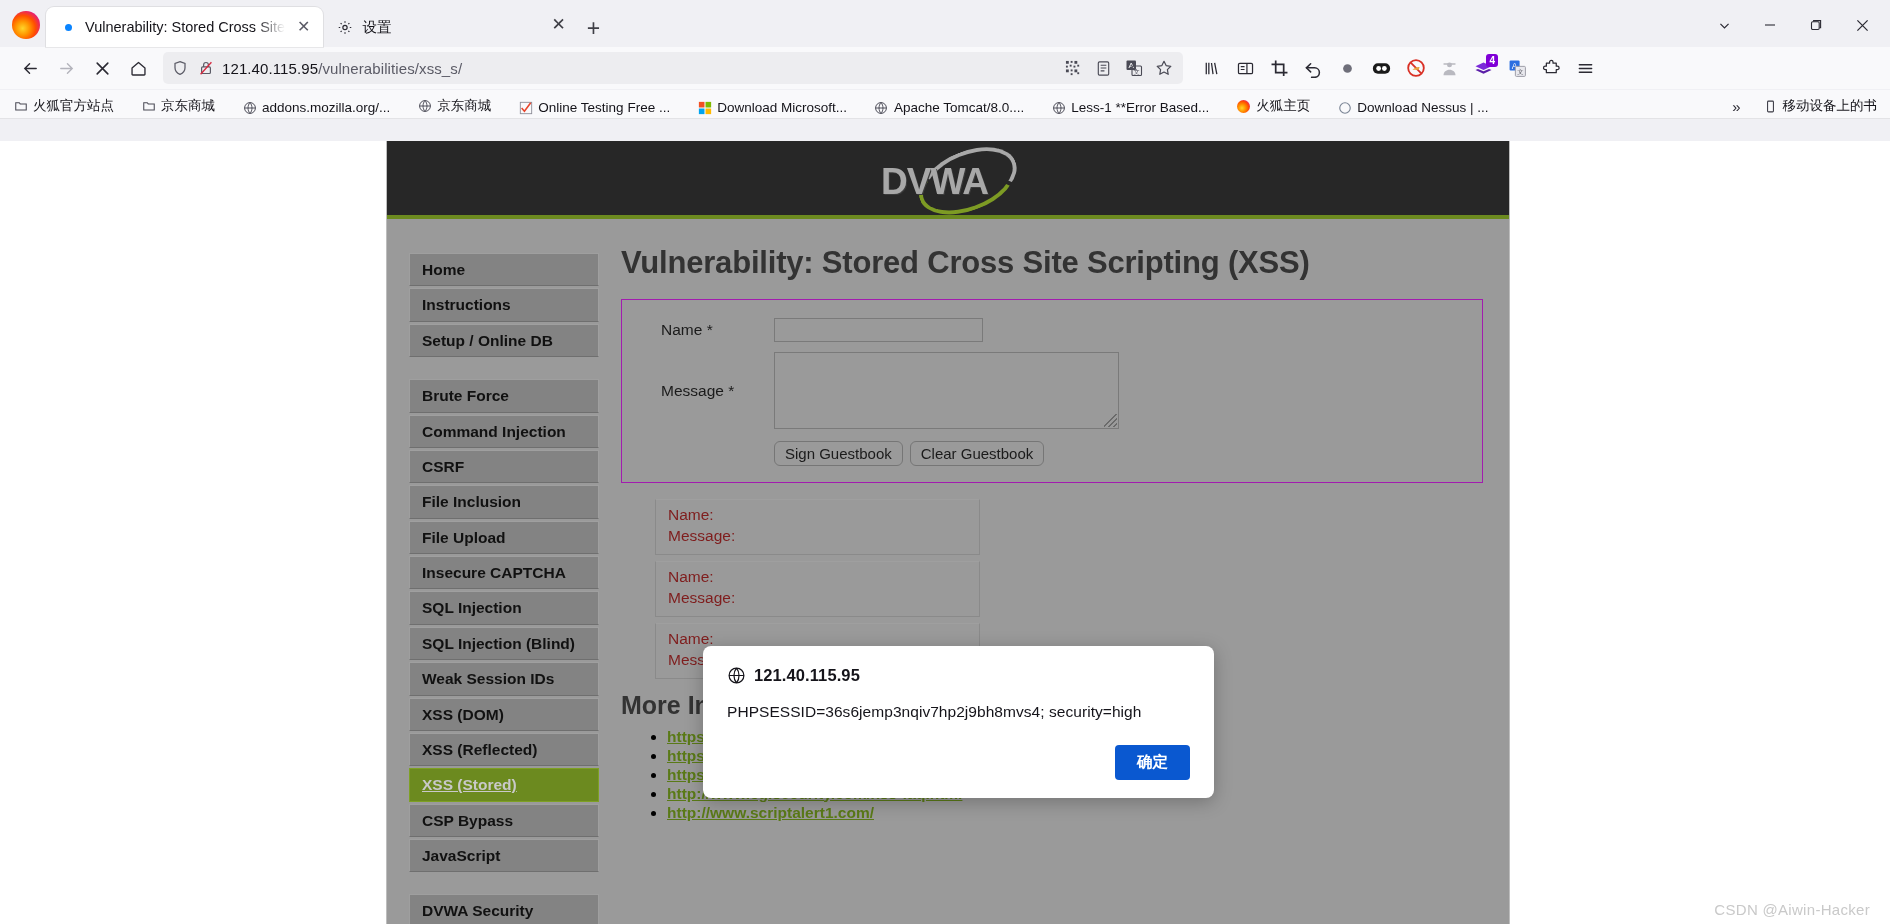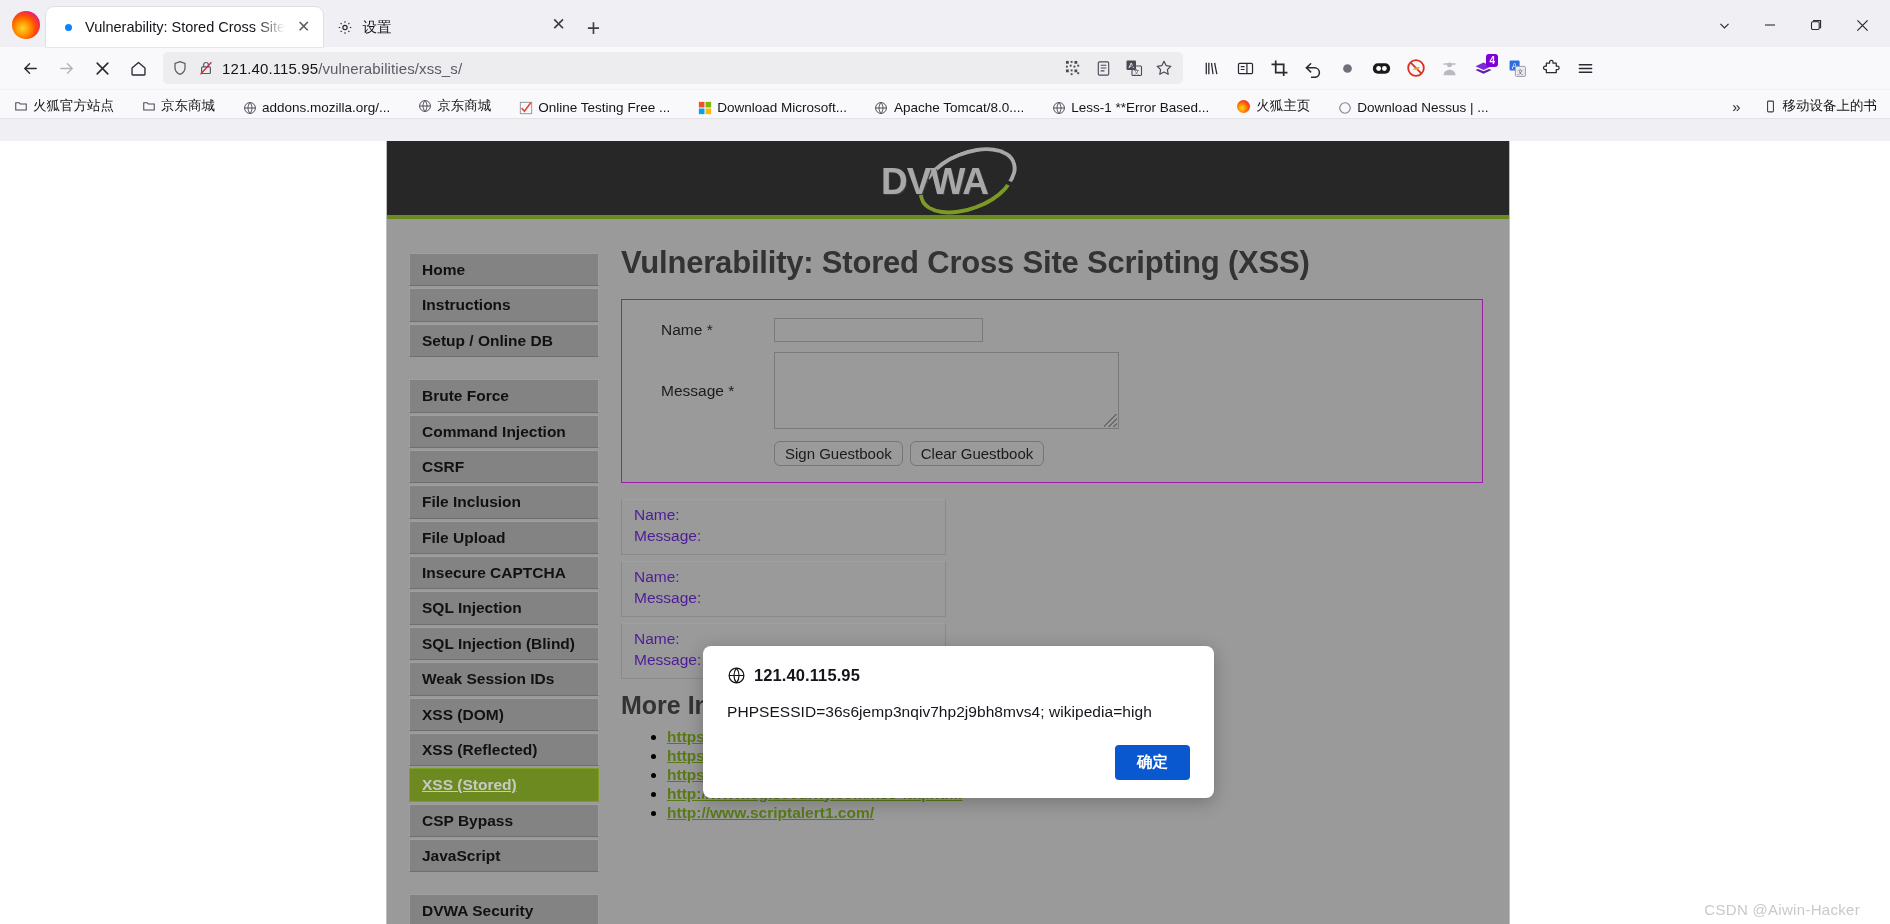--- a/index.html
+++ b/index.html
@@ -218,22 +218,23 @@
     padding: 3px 10px;
     font-family: "Liberation Sans", sans-serif;
   }
   .entry {
     border: 1px solid #8a8a8a;
     border-top: 1px solid #9f9f9f;
     padding: 5px 12px 7px 12px;
     margin-bottom: 6px;
     width: 325px;
     font-size: 15.5px;
-    color: #4c1d95;
+    color: #7f1d1d;
     line-height: 1.35;
+    margin-left: 34px;
   }
   .more-title {
     font-size: 25px; font-weight: bold; color: #333;
     margin: 12px 0 8px 0;
   }
   .links { margin: 0; padding-left: 46px; }
   .links li { margin-bottom: 1px; }
   .links a {
     color: #5a7a17;
     font-weight: bold;
@@ -266,21 +267,21 @@
     color: #fff;
     border: none;
     border-radius: 4px;
     font-size: 15.5px;
     font-weight: bold;
     padding: 7px 22px;
     font-family: "Liberation Sans", sans-serif;
   }
 
   .watermark {
-    position: absolute; right: 30px; bottom: 6px;
+    position: absolute; right: 20px; bottom: 6px;
     font-size: 15px; color: #c9c9c9;
     letter-spacing: .3px;
   }
   .badge-count {
     position: absolute; top: 2px; right: 2px;
     background: #8000d7; color:#fff;
     font-size: 10px; font-weight: bold;
     border-radius: 3px; padding: 0 3px; line-height: 13px;
   }
 </style>
@@ -685,21 +686,21 @@
       <div class="modal" style="pointer-events:auto;">
         <div class="modal-head">
           <span class="globe">
             <svg width="19" height="19" viewBox="0 0 18 18" fill="none" stroke="#15141a" stroke-width="1.15">
                 <circle cx="9" cy="9" r="7"></circle>
                 <path d="M2 9h14M9 2c3.2 3.9 3.2 10.1 0 14M9 2c-3.2 3.9-3.2 10.1 0 14"></path>
               </svg>
           </span>
           <span class="modal-host">121.40.115.95</span>
         </div>
-        <div class="modal-msg">PHPSESSID=36s6jemp3nqiv7hp2j9bh8mvs4; wikipedia=high</div>
+        <div class="modal-msg">PHPSESSID=36s6jemp3nqiv7hp2j9bh8mvs4; security=high</div>
         <div class="modal-foot">
           <button class="ok-btn">确定</button>
         </div>
       </div>
     </div>
 
     <div class="watermark">CSDN @Aiwin-Hacker</div>
   </div>
 </div>
 

